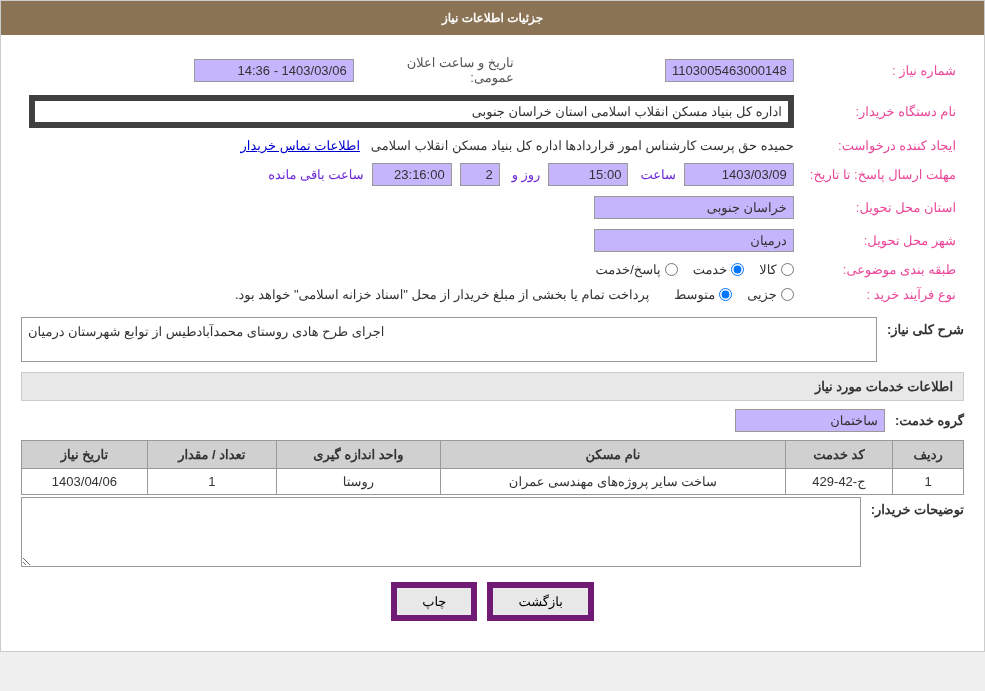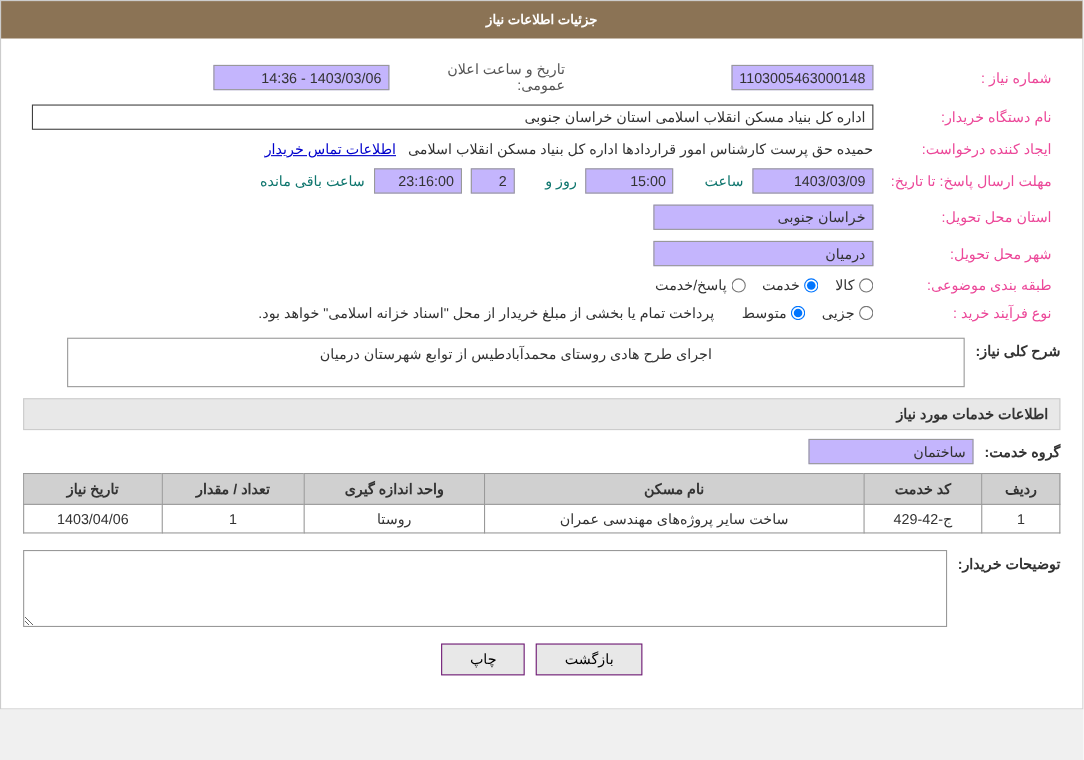--- a/index.html
+++ b/index.html
@@ -48,21 +48,21 @@
     }
     .input-box {
       border: 1px solid #999;
       background: #c4b5fd;
       padding: 3px 6px;
       display: inline-block;
       min-width: 120px;
       text-align: right;
     }
     .input-box-wide {
-      border: 1px solid #404040;
+      border: 6px solid #404040;
       background: #fff;
       padding: 3px 6px;
       display: inline-block;
       width: 100%;
       text-align: right;
     }
     .row-flex {
       display: flex;
       align-items: center;
       gap: 8px;
@@ -106,21 +106,21 @@
       text-align: center;
     }
     .btn-row {
       display: flex;
       justify-content: center;
       gap: 10px;
       margin: 15px 0;
     }
     .btn {
       padding: 6px 25px;
-      border: 1px solid #701a75;
+      border: 6px solid #701a75;
       cursor: pointer;
       font-size: 13px;
       font-family: Tahoma, Arial, sans-serif;
       background: #f5f5f5;
     }
     .btn-print {
       background: #e8e8e8;
     }
     .btn-back {
       background: #e8e8e8;
@@ -128,22 +128,22 @@
     .link-text {
       color: #0000cc;
       text-decoration: underline;
       cursor: pointer;
     }
     .note-text {
       font-size: 12px;
       color: #333;
     }
     .inline-label {
-      color: #0f766e;
-      margin-left: 20px;
+      color: #6d28d9;
+      margin-left: 4px;
     }
     .buyer-desc-area {
       display: flex;
       align-items: flex-start;
       gap: 10px;
       margin-top: 5px;
     }
     .buyer-desc-label {
       font-weight: bold;
       white-space: nowrap;
@@ -271,21 +271,21 @@
             <span class="note-text" style="margin-right: 10px; font-size:13px; color:#333;">پرداخت تمام یا بخشی از مبلغ خریدار از محل "اسناد خزانه اسلامی" خواهد بود.</span>
           </div>
         </td>
       </tr>
     </tbody>
       </table>
 
     <div style="display:flex; align-items:flex-start; gap:10px; margin-bottom:10px; direction:rtl;">
       <span style="font-weight:bold; white-space:nowrap; padding-top:5px;">شرح کلی نیاز:</span>
       <div style="flex:1;">
-        <div style="border:1px solid #999; background:#fff; padding:6px; min-height:45px; text-align:center;margin-left:40px;">
+        <div style="border:1px solid #999; background:#fff; padding:6px; min-height:45px; text-align:left;">
           <span>اجرای طرح هادی روستای محمدآبادطیس از توابع شهرستان درمیان</span>
         </div>
       </div>
     </div>
 
     <div class="section-title">
       <span>اطلاعات خدمات مورد نیاز</span>
     </div>
 
     <div class="group-service-row">
@@ -309,21 +309,21 @@
             <td>1</td>
             <td>ج-42-429</td>
             <td>ساخت سایر پروژه‌های مهندسی عمران</td>
             <td>روستا</td>
             <td>1</td>
             <td>1403/04/06</td>
           </tr>
         </tbody>
     </table>
 
-    <div class="buyer-desc-area" style="margin-top:15px;gap:10px;">
+    <div class="buyer-desc-area" style="margin-top:2px;gap:10px;">
       <span class="buyer-desc-label">توضیحات خریدار:</span>
       <textarea class="textarea-box" style=""></textarea>
     </div>
 
     <div class="btn-row">
       <button class="btn btn-back">بازگشت</button>
       <button class="btn btn-print">چاپ</button>
     </div>
 
   </div>

